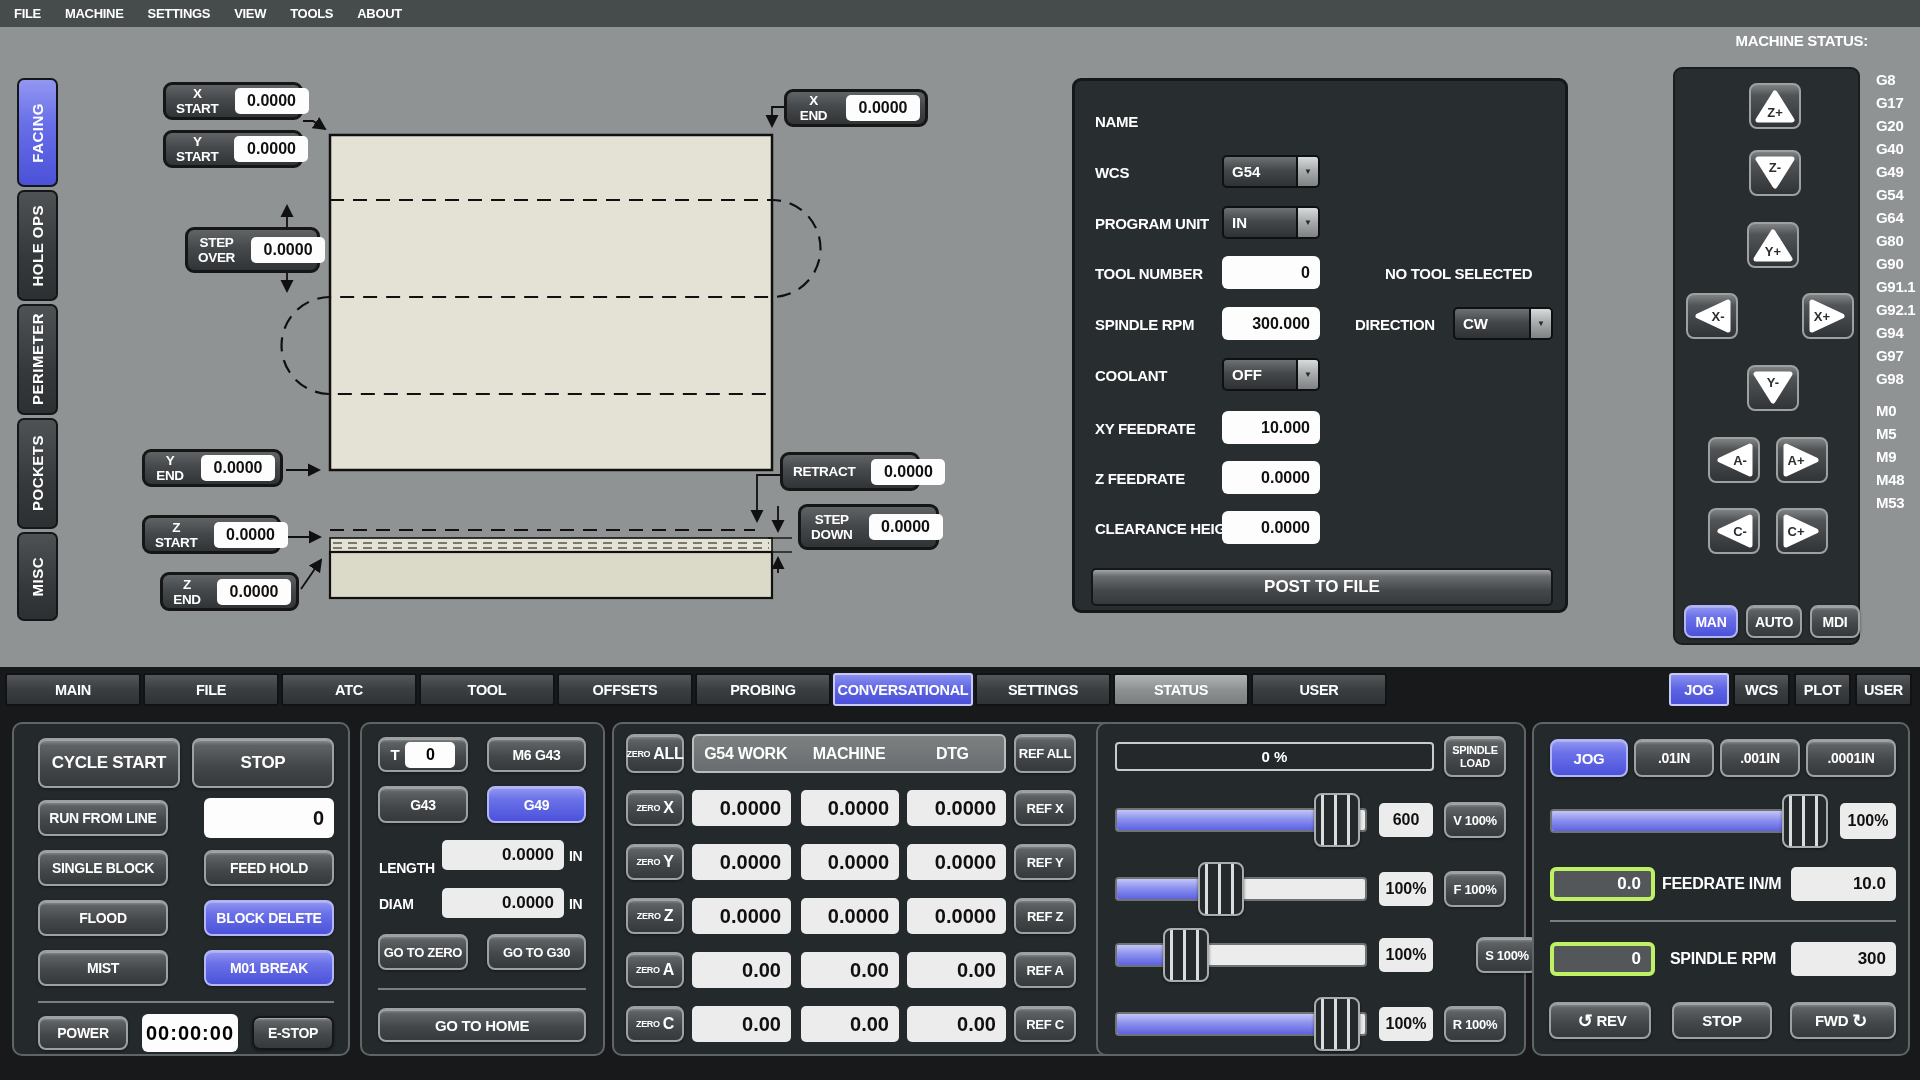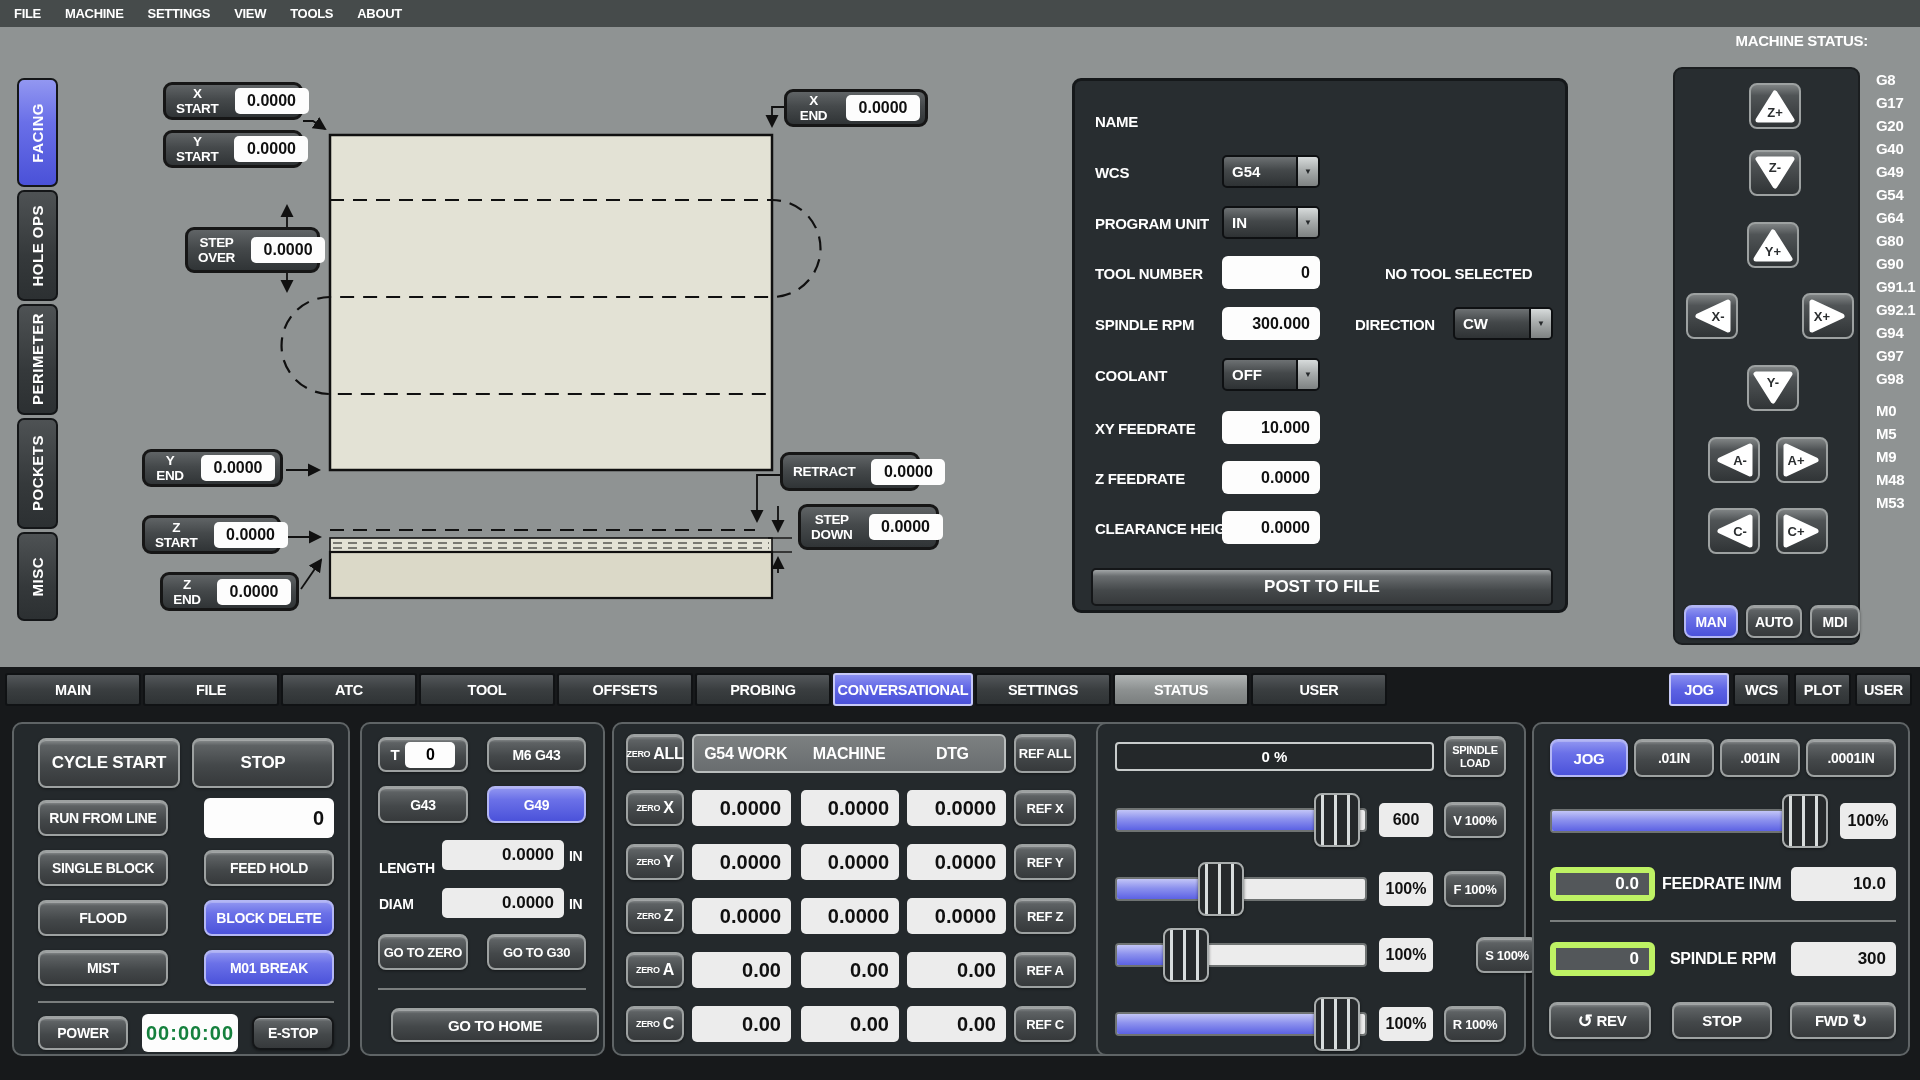--- a/index.html
+++ b/index.html
@@ -85,21 +85,21 @@
   .ntab.active { background:linear-gradient(180deg,#8a8ff0 0%,#5d63e4 50%,#4a51d8 100%); border-color:#c7c9f7; }
   .ntab.hover { background:linear-gradient(180deg,#b0b4b4 0%,#8d9191 50%,#7a7e7e 100%); }
 
   .panel { position:absolute; top:722px; height:334px; background:#24292c;
     border:2px solid #5f6466; border-radius:10px; }
   .divider { position:absolute; height:2px; background:#7a7e7e; }
 
   .lite-disp { position:absolute; background:#ececec; border-radius:5px; color:#101010;
     font-weight:bold; display:flex; align-items:center; justify-content:flex-end; padding-right:10px; }
   .lite-disp.center { justify-content:center; padding-right:0; }
-  .dark-disp { position:absolute; background:#53575a; border:6px solid #bef264; border-radius:6px; color:#fff;
+  .dark-disp { position:absolute; background:#53575a; border:4px solid #bef264; border-radius:6px; color:#fff;
     font-weight:bold; display:flex; align-items:center; justify-content:flex-end; padding-right:10px; }
   .white-inp { position:absolute; background:#fdfdfd; border:none; border-radius:6px;
     font-family:"Liberation Sans",sans-serif; font-weight:bold; color:#101010; text-align:right; padding:0 10px; }
   .plabel { position:absolute; color:#fff; font-weight:bold; letter-spacing:-0.3px; }
 
   .zero-btn .zs { font-size:9px; margin-right:3px; }
   .zero-btn .za { font-size:16px; }
 
   .hdr-bar { position:absolute; background:linear-gradient(180deg,#7c8081 0%,#696d6f 100%);
     border:2px solid #b9bdbd; border-radius:6px; display:flex; }
@@ -111,21 +111,21 @@
 
   .slider { position:absolute; }
   .slider .groove { position:absolute; left:0; right:0; top:50%; height:24px; transform:translateY(-50%);
     background:#ececec; border:2px solid #6f7373; border-radius:4px; overflow:hidden; }
   .slider .fill { height:100%; width:var(--pct); background:linear-gradient(180deg,#c2c5f7 0%,#8d92ee 45%,#5c62e4 100%); }
   .slider .handle { position:absolute; top:0; bottom:0; left:var(--pct); transform:translateX(-50%); width:46px;
     background:repeating-linear-gradient(90deg,#26292b 0 5px,#d9dddd 5px 8px,#26292b 8px 13px);
     background-color:#26292b; border:2px solid #a9adad; border-radius:8px;
     box-shadow:0 1px 3px rgba(0,0,0,.5); cursor:grab; }
 
-  .clock { position:absolute; background:#fdfdfd; border-radius:6px; color:#15803d; font-weight:bold;
+  .clock { position:absolute; background:#fdfdfd; border-radius:6px; color:#000000; font-weight:bold;
     font-size:20px; display:flex; align-items:center; justify-content:center; letter-spacing:1px; }
   .spin-icon { font-weight:bold; font-size:18px; margin:0 4px; }
 </style>
 </head>
 <body>
 
 <div class="screen">
 
   <div class="menubar">
     <span class="menu-item">FILE</span>
@@ -409,21 +409,21 @@
     <div class="btn blue" style="left:125px;top:62px;width:99px;height:37px;font-size:14px;">G49</div>
     <span class="plabel" style="left:17px;top:136px;font-size:14px;">LENGTH</span>
     <div class="lite-disp" style="left:80px;top:116px;width:122px;height:30px;font-size:17px;">0.0000</div>
     <span class="plabel" style="left:207px;top:124px;font-size:14px;">IN</span>
     <span class="plabel" style="left:17px;top:172px;font-size:14px;">DIAM</span>
     <div class="lite-disp" style="left:80px;top:164px;width:122px;height:30px;font-size:17px;">0.0000</div>
     <span class="plabel" style="left:207px;top:172px;font-size:14px;">IN</span>
     <div class="btn" style="left:16px;top:210px;width:90px;height:36px;font-size:13px;">GO TO ZERO</div>
     <div class="btn" style="left:125px;top:210px;width:99px;height:36px;font-size:13px;">GO TO G30</div>
     <div class="divider" style="left:16px;top:264px;width:208px;"></div>
-    <div class="btn" style="left:16px;top:284px;width:208px;height:34px;font-size:15px;margin-left:13px;">GO TO HOME</div>
+    <div class="btn" style="left:16px;top:284px;width:208px;height:34px;font-size:15px;">GO TO HOME</div>
   </div>
 
   <div class="panel" style="left:612px;width:536px;">
     <div class="btn zero-btn" style="left:12px;top:10px;width:58px;height:39px;">
       <span class="zs">ZERO</span>
         <span class="za">ALL</span>
       </div>
     <div class="hdr-bar" style="left:78px;top:10px;width:314px;height:39px;">
       <div>G54 WORK</div>
       <div>MACHINE</div>

